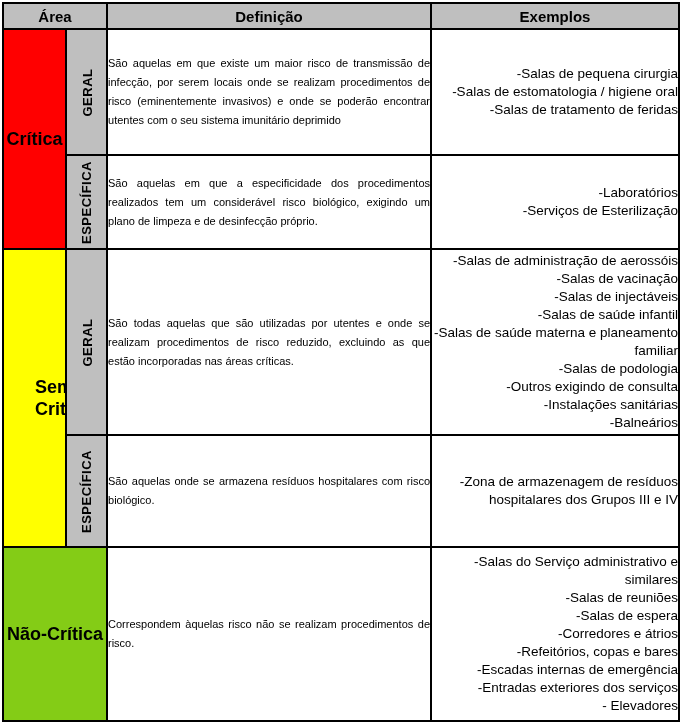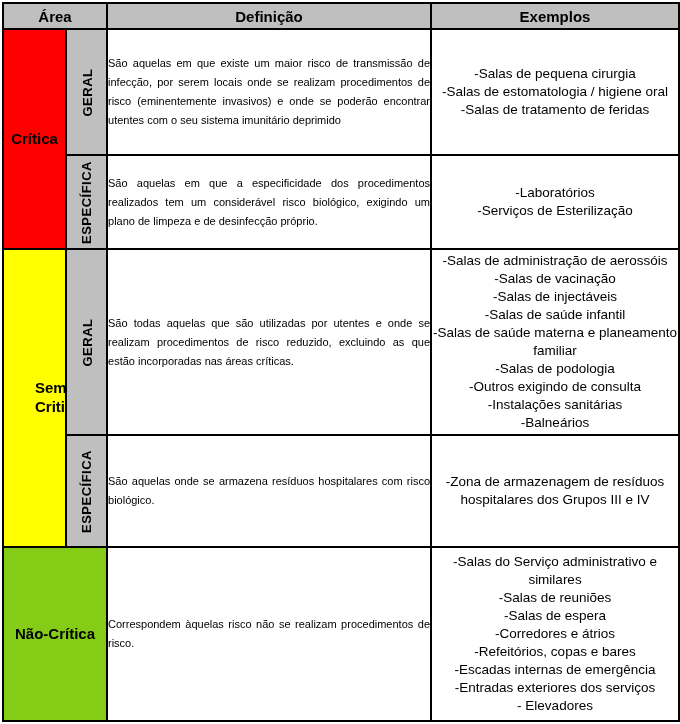--- a/index.html
+++ b/index.html
@@ -34,21 +34,21 @@
   td.hdr {
     background: #BFBFBF;
     text-align: center;
     font-weight: bold;
     font-size: 15px;
     height: 24px;
   }
   td.area-cell {
     text-align: center;
     font-weight: bold;
-    font-size: 15px;
+    font-size: 18px;
     line-height: 1.25;
     padding: 0 2px;
   }
   td.sub-cell {
     background: #BFBFBF;
     text-align: center;
   }
   .vwrap {
     display: flex;
     align-items: center;
@@ -63,21 +63,21 @@
     font-size: 13px;
     letter-spacing: 0.5px;
   }
   td.def-cell {
     text-align: justify;
     font-size: 11px;
     line-height: 19px;
     padding: 4px 9px;
   }
   td.ex-cell {
-    text-align: center;
+    text-align: right;
     font-size: 13.5px;
     line-height: 18px;
     padding: 3px 6px;
     white-space: pre-line;
   }
 </style>
 </head>
 <body>
 
 <div class="page">

